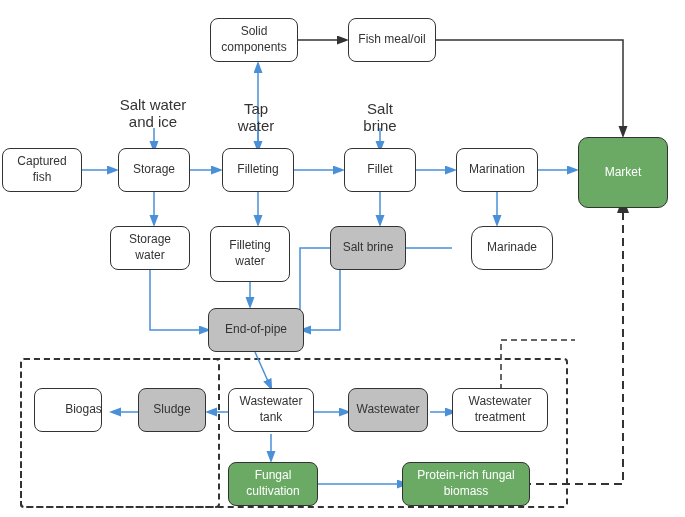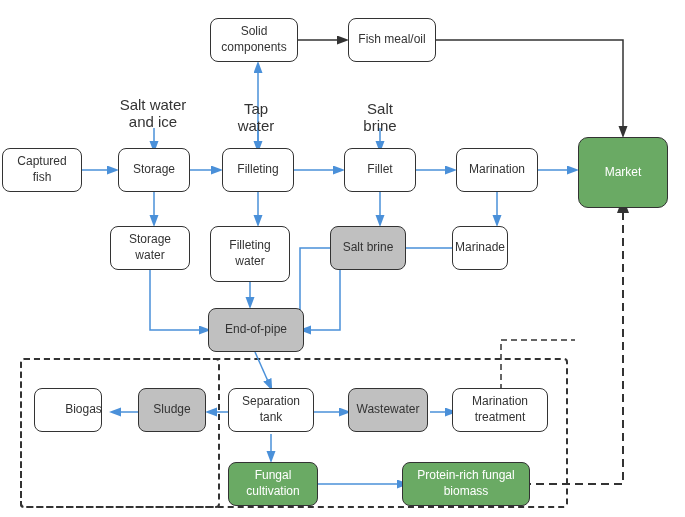--- a/index.html
+++ b/index.html
@@ -152,26 +152,26 @@
   <div class="node node-plain" style="left:344px; top:148px; width:72px; height:44px;">Fillet</div>
   <div class="node node-plain" style="left:456px; top:148px; width:82px; height:44px;">Marination</div>
   <div class="node node-green" style="left:578px; top:137px; width:90px; height:71px; border-radius:10px;">Market</div>
 
   <div class="node node-plain" style="left:210px; top:18px; width:88px; height:44px;">Solid components</div>
   <div class="node node-plain" style="left:348px; top:18px; width:88px; height:44px;">Fish meal/oil</div>
 
   <div class="node node-plain" style="left:110px; top:226px; width:80px; height:44px;">Storage water</div>
   <div class="node node-plain" style="left:210px; top:226px; width:80px; height:56px;">Filleting water</div>
   <div class="node node-gray" style="left:330px; top:226px; width:76px; height:44px;">Salt brine</div>
-  <div class="node node-plain" style="left:452px; top:226px; width:56px; height:44px;">Marinade</div>
+  <div class="node node-plain" style="left:471px; top:226px; width:82px; height:44px;border-radius:12px;">Marinade</div>
 
   <div class="node node-gray" style="left:208px; top:308px; width:96px; height:44px;">End-of-pipe</div>
 
-  <div class="node node-plain" style="left:228px; top:388px; width:86px; height:44px;">Separation tank</div>
+  <div class="node node-plain" style="left:228px; top:388px; width:86px; height:44px;">Wastewater tank</div>
   <div class="node node-gray" style="left:348px; top:388px; width:80px; height:44px;">Wastewater</div>
-  <div class="node node-plain" style="left:452px; top:388px; width:96px; height:44px;">Marination treatment</div>
+  <div class="node node-plain" style="left:452px; top:388px; width:96px; height:44px;">Wastewater treatment</div>
   <div class="node node-gray" style="left:138px; top:388px; width:68px; height:44px;">Sludge</div>
   <div class="node node-plain" style="left:34px; top:388px; width:68px; height:44px;padding-left:35px;">Biogas</div>
 
   <div class="node node-green" style="left:228px; top:462px; width:90px; height:44px;">Fungal cultivation</div>
   <div class="node node-green" style="left:402px; top:462px; width:128px; height:44px;">Protein-rich fungal biomass</div>
 
 </div>
 
 </body></html>

